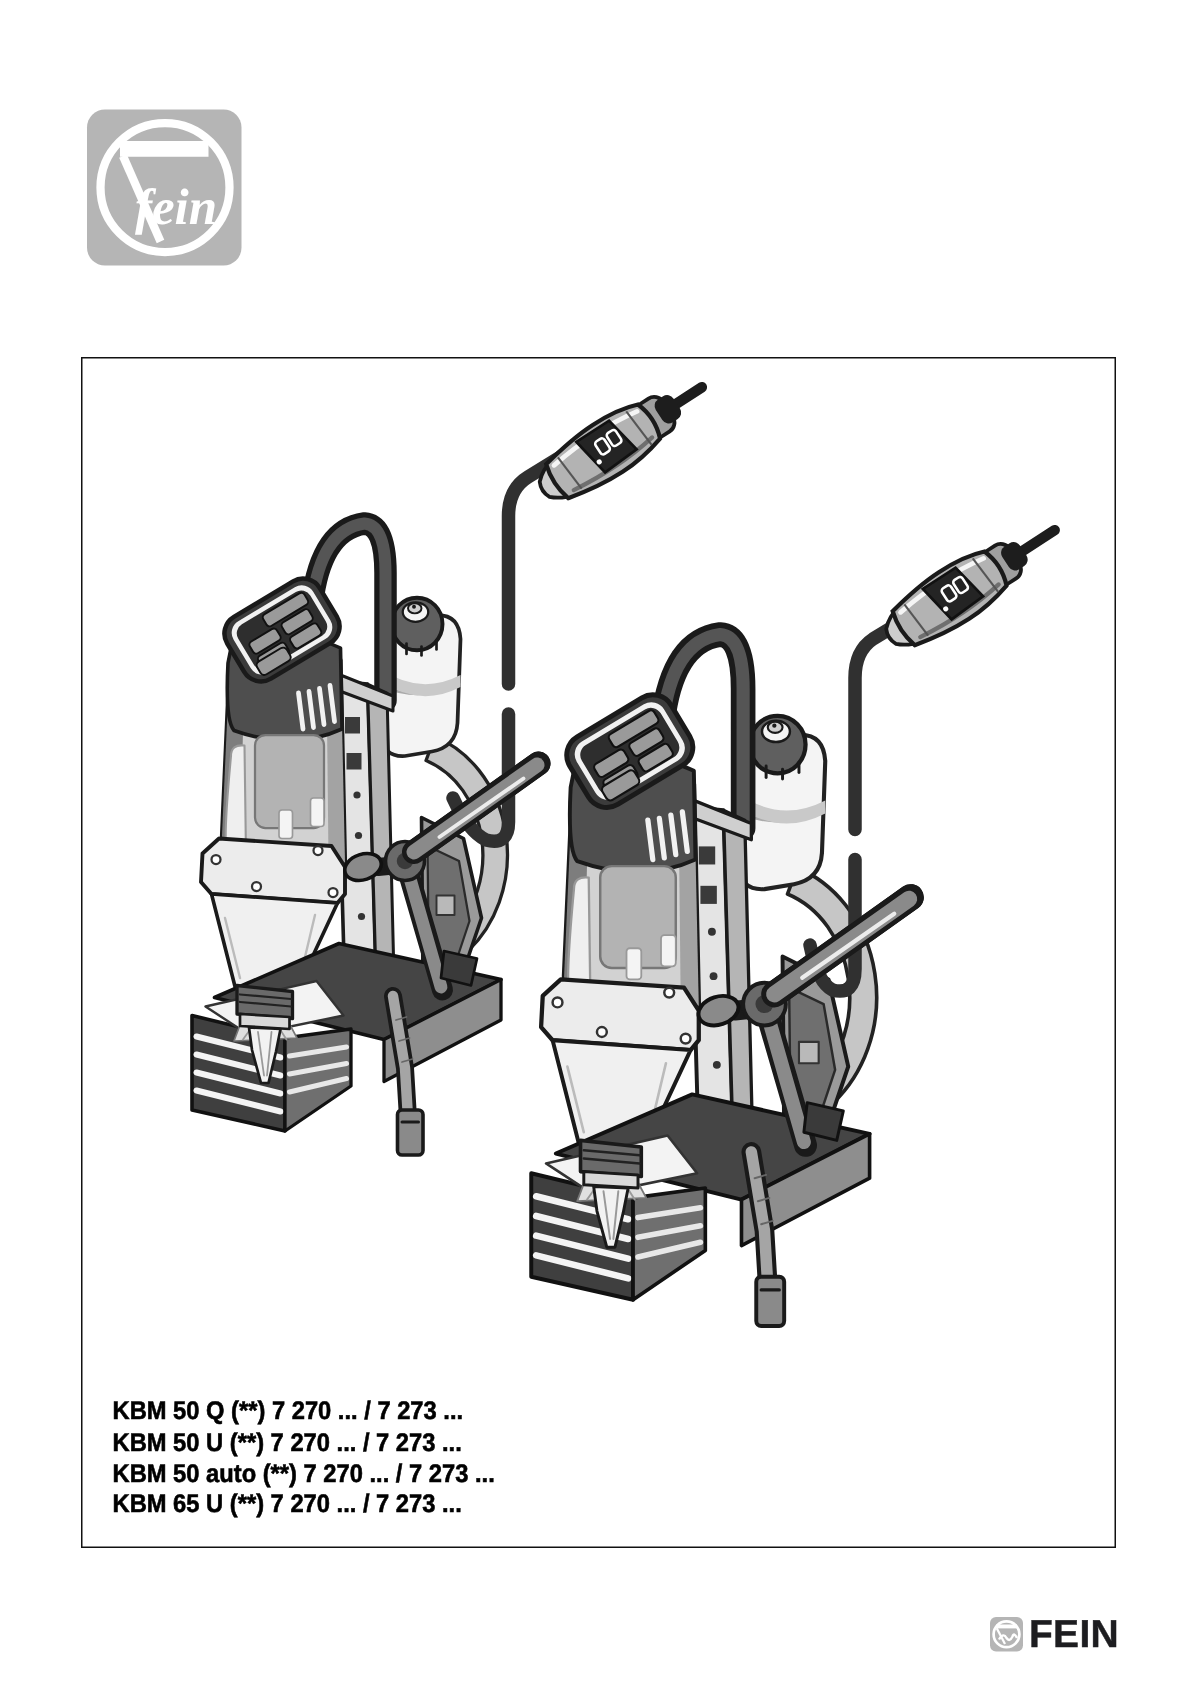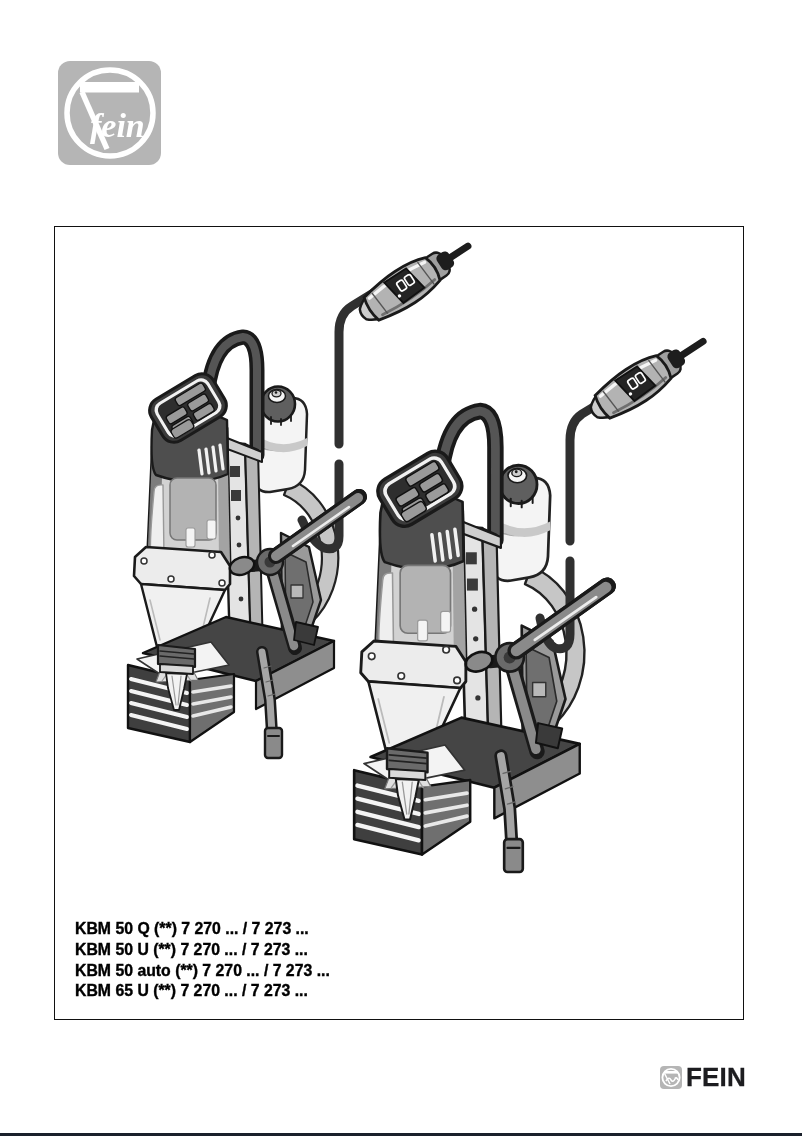--- a/index.html
+++ b/index.html
@@ -1,18 +1,18 @@
 <!DOCTYPE html>
 <html><head>
 <meta charset="utf-8">
 <style>
   html,body{margin:0;padding:0;}
   body{width:802px;height:1136px;background:#ffffff;position:relative;overflow:hidden;
        font-family:"Liberation Sans", sans-serif;}
-  #page{position:absolute;left:0;top:0;width:802px;height:1060px;}
+  #page{position:absolute;left:0;top:12px;width:802px;height:1060px;}
   #frame{position:absolute;left:54px;top:226px;width:688px;height:792px;border:1.6px solid #111;}
   #models{position:absolute;left:75px;top:919px;font-weight:bold;font-size:17px;line-height:20.8px;
           color:#000;-webkit-text-stroke:0.4px #000;transform:scaleX(0.93);transform-origin:0 0;white-space:pre;}
   #fein-text{position:absolute;left:686px;top:1062px;font-weight:bold;font-size:26px;
              color:#1d1d20;letter-spacing:0.2px;-webkit-text-stroke:0.3px #1d1d20;}
   #footbar{position:absolute;left:0px;top:1133px;width:802px;height:3.5px;background:#1a202b;}
 </style>
 </head>
 <body>
 <div id="page">

